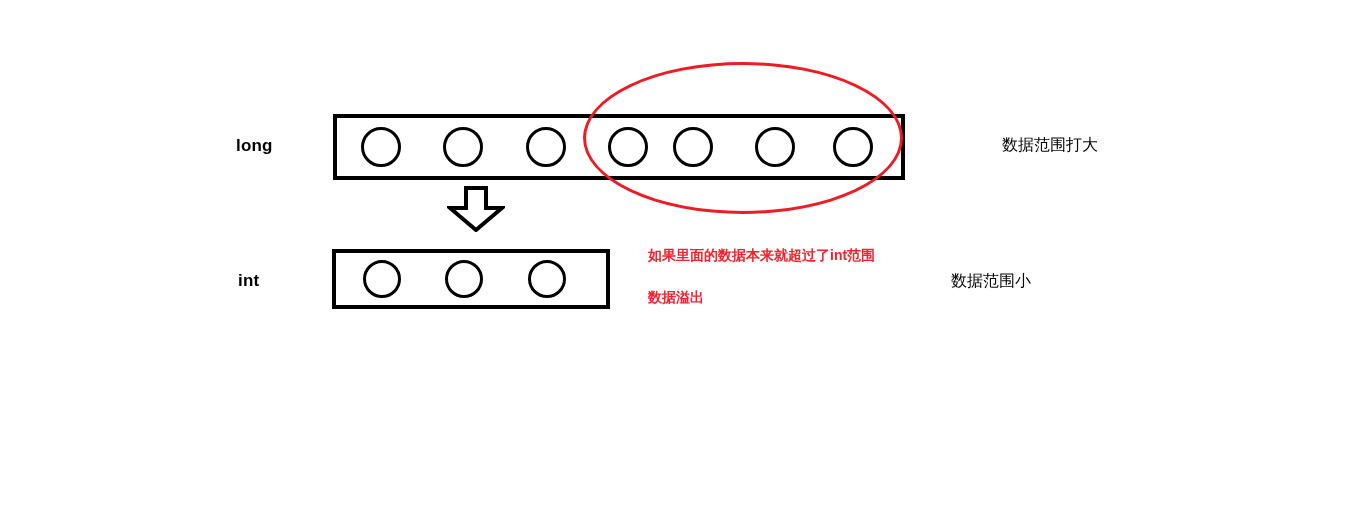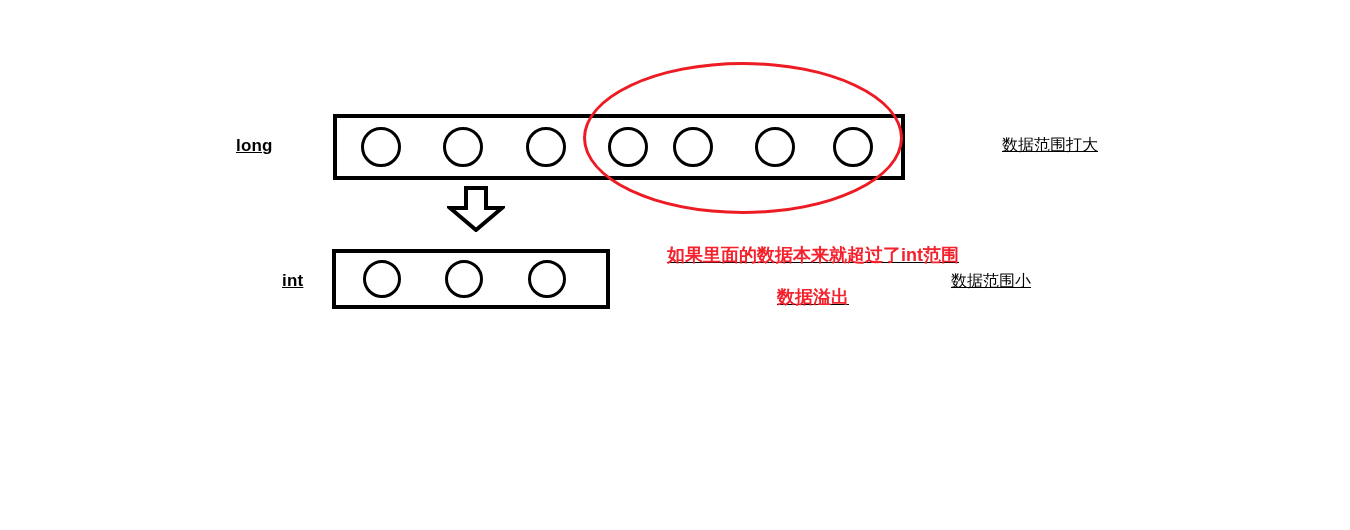--- a/index.html
+++ b/index.html
@@ -8,33 +8,33 @@
     background: #ffffff;
   }
   #canvas {
     position: relative;
     width: 1350px;
     height: 530px;
     background: #ffffff;
     overflow: hidden;
     font-family: "Liberation Sans", sans-serif;
   }
-  .abs { position: absolute; text-decoration: underline; }
+  .abs { position: absolute; }
 
   
   .type-label {
     font-family: "Liberation Sans", sans-serif;
     font-size: 17px;
     font-weight: bold;
     color: #000000;
     letter-spacing: 0.2px;
     white-space: nowrap;
   }
   #label-long { left: 236px; top: 136px; }
-  #label-int  { left: 238px; top: 271px; margin-left: 44px; }
+  #label-int  { left: 238px; top: 271px; }
 
   
   .mem-box {
     box-sizing: border-box;
     border: 4px solid #000000;
     background: transparent;
   }
   #box-long {
     left: 333px;
     top: 114px;
@@ -87,26 +87,25 @@
   }
 
   
   #red-notes {
     left: 648px;
     top: 243px;
     width: 330px;
   }
   .red-line {
     font-family: "Liberation Sans", sans-serif;
-    font-size: 18px;
+    font-size: 14px;
     font-weight: bold;
     color: #F5222D;
     line-height: 24px;
     white-space: nowrap;
-    text-align: center;
   }
   .red-gap { height: 18px; }
 
   
   .range-label {
     font-family: "Liberation Sans", sans-serif;
     font-size: 16px;
     color: #000000;
     white-space: nowrap;
   }

